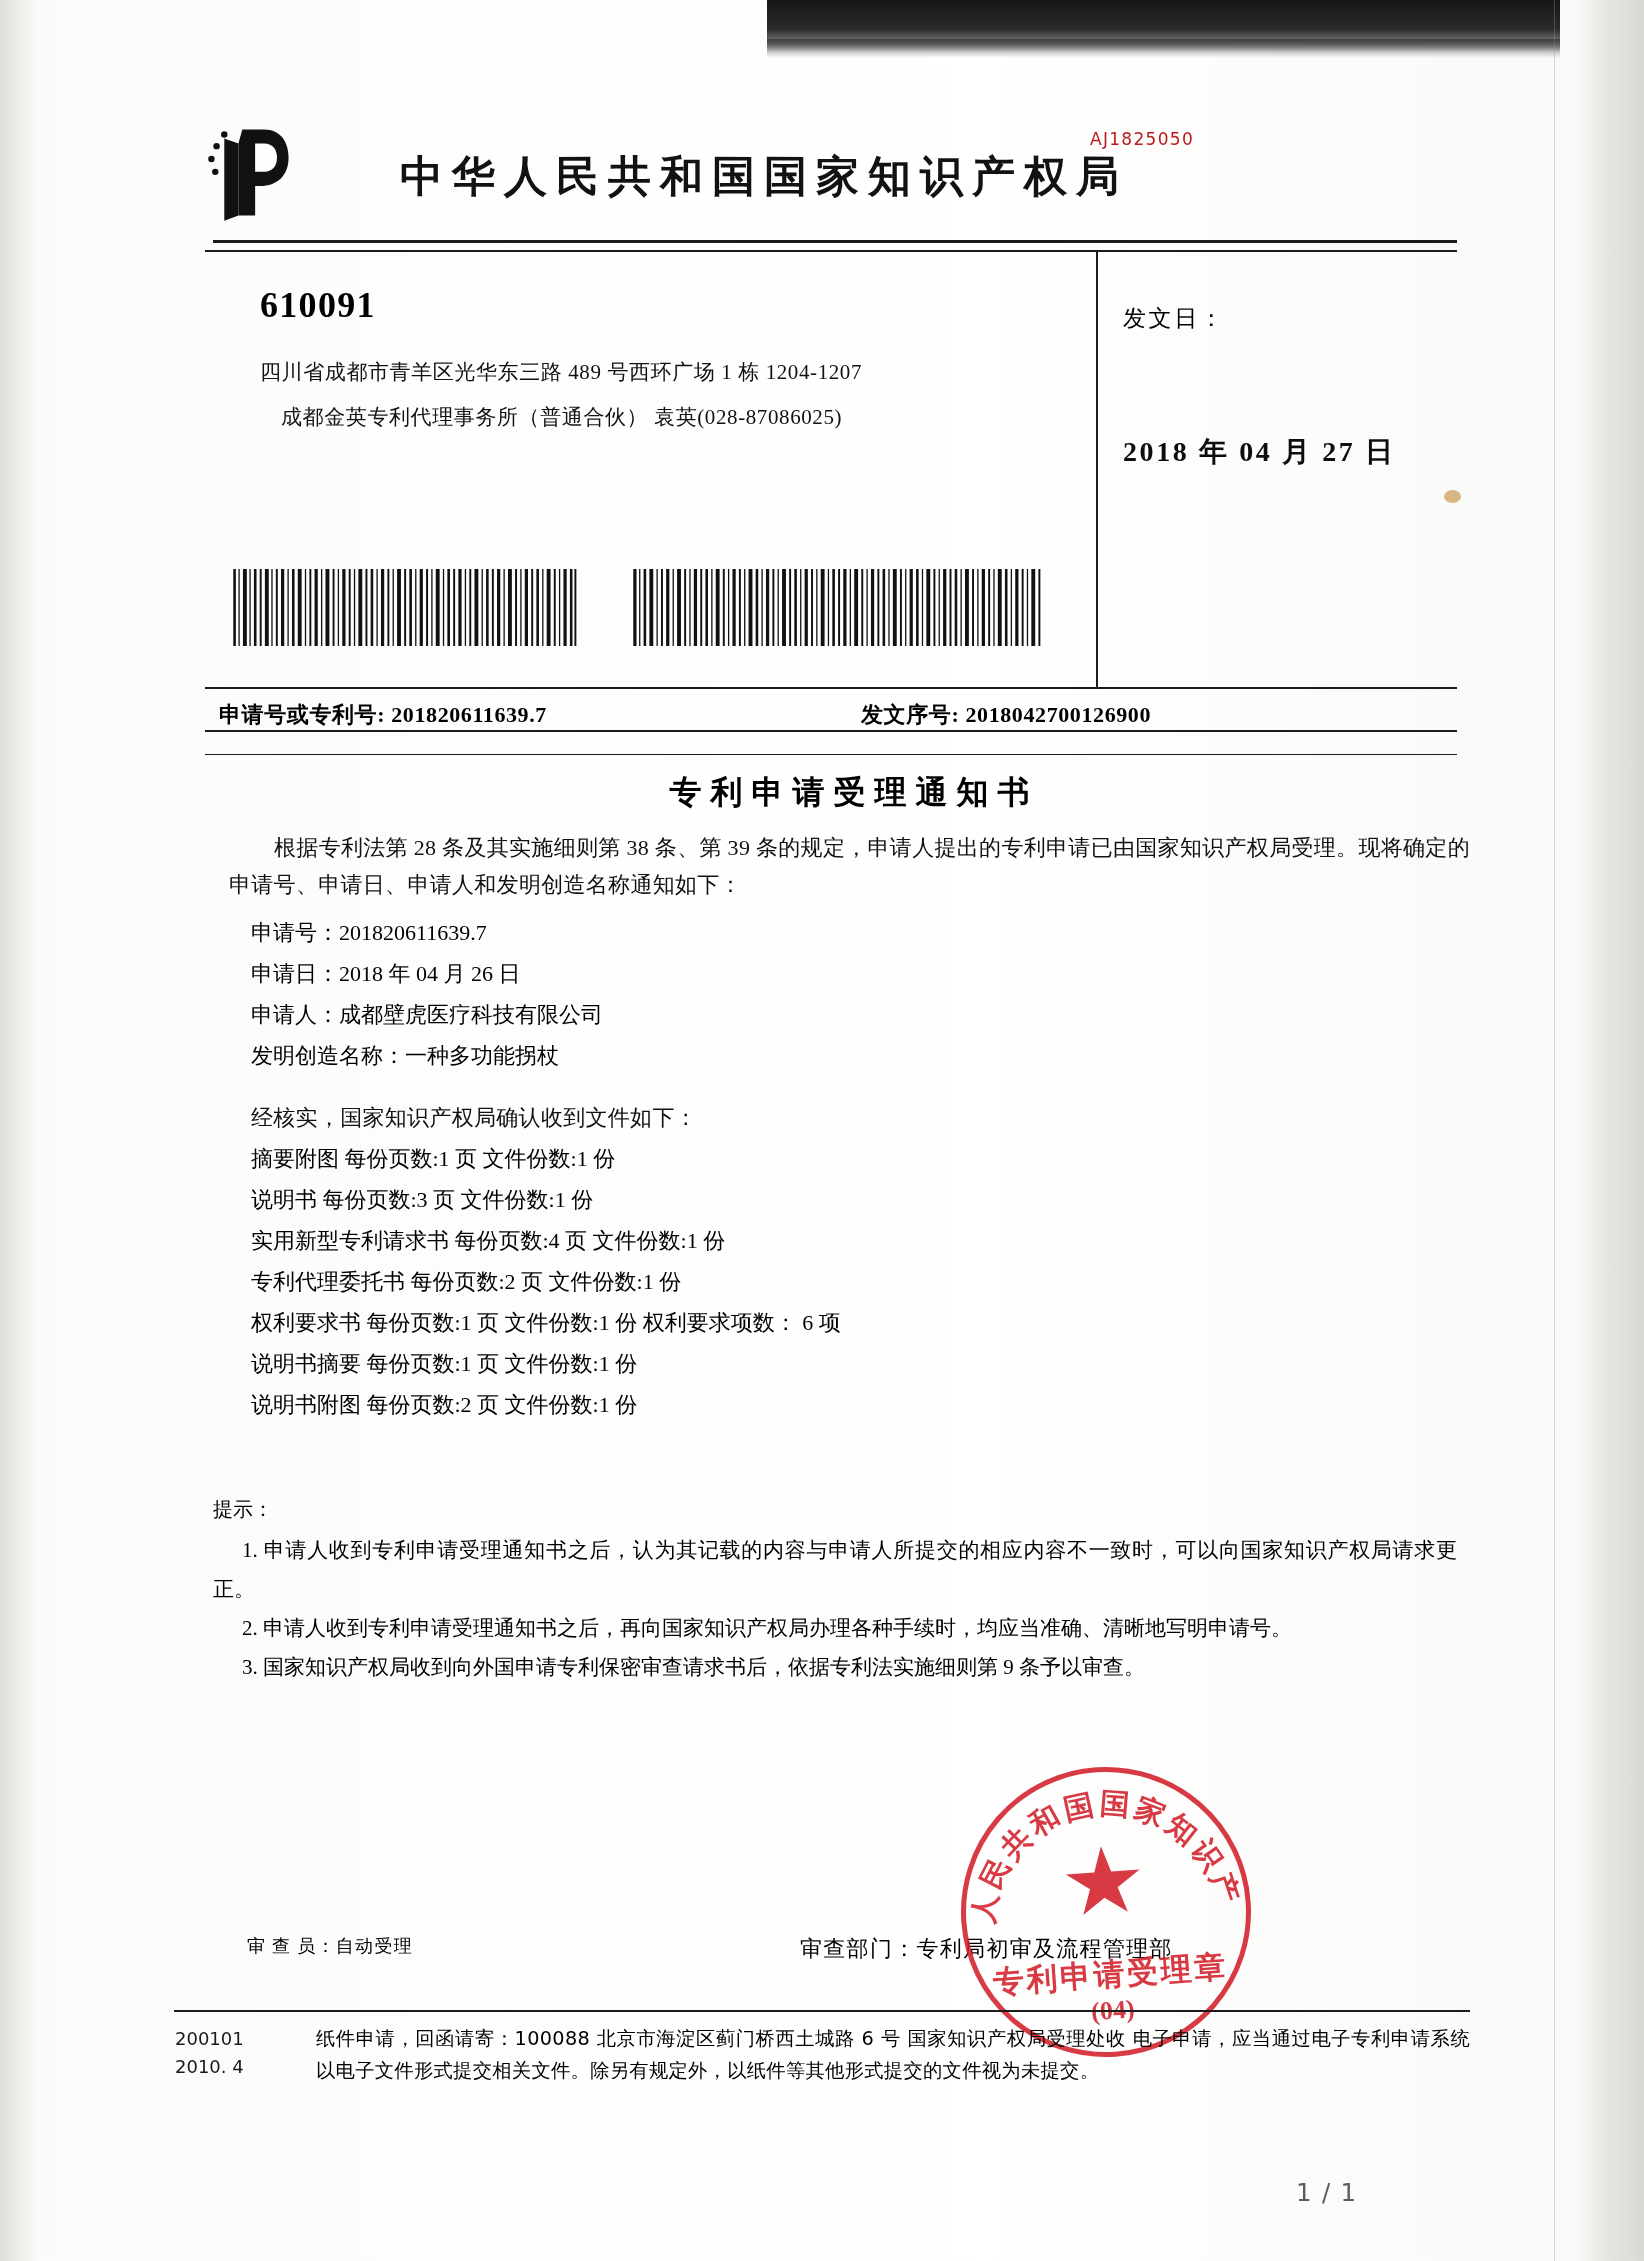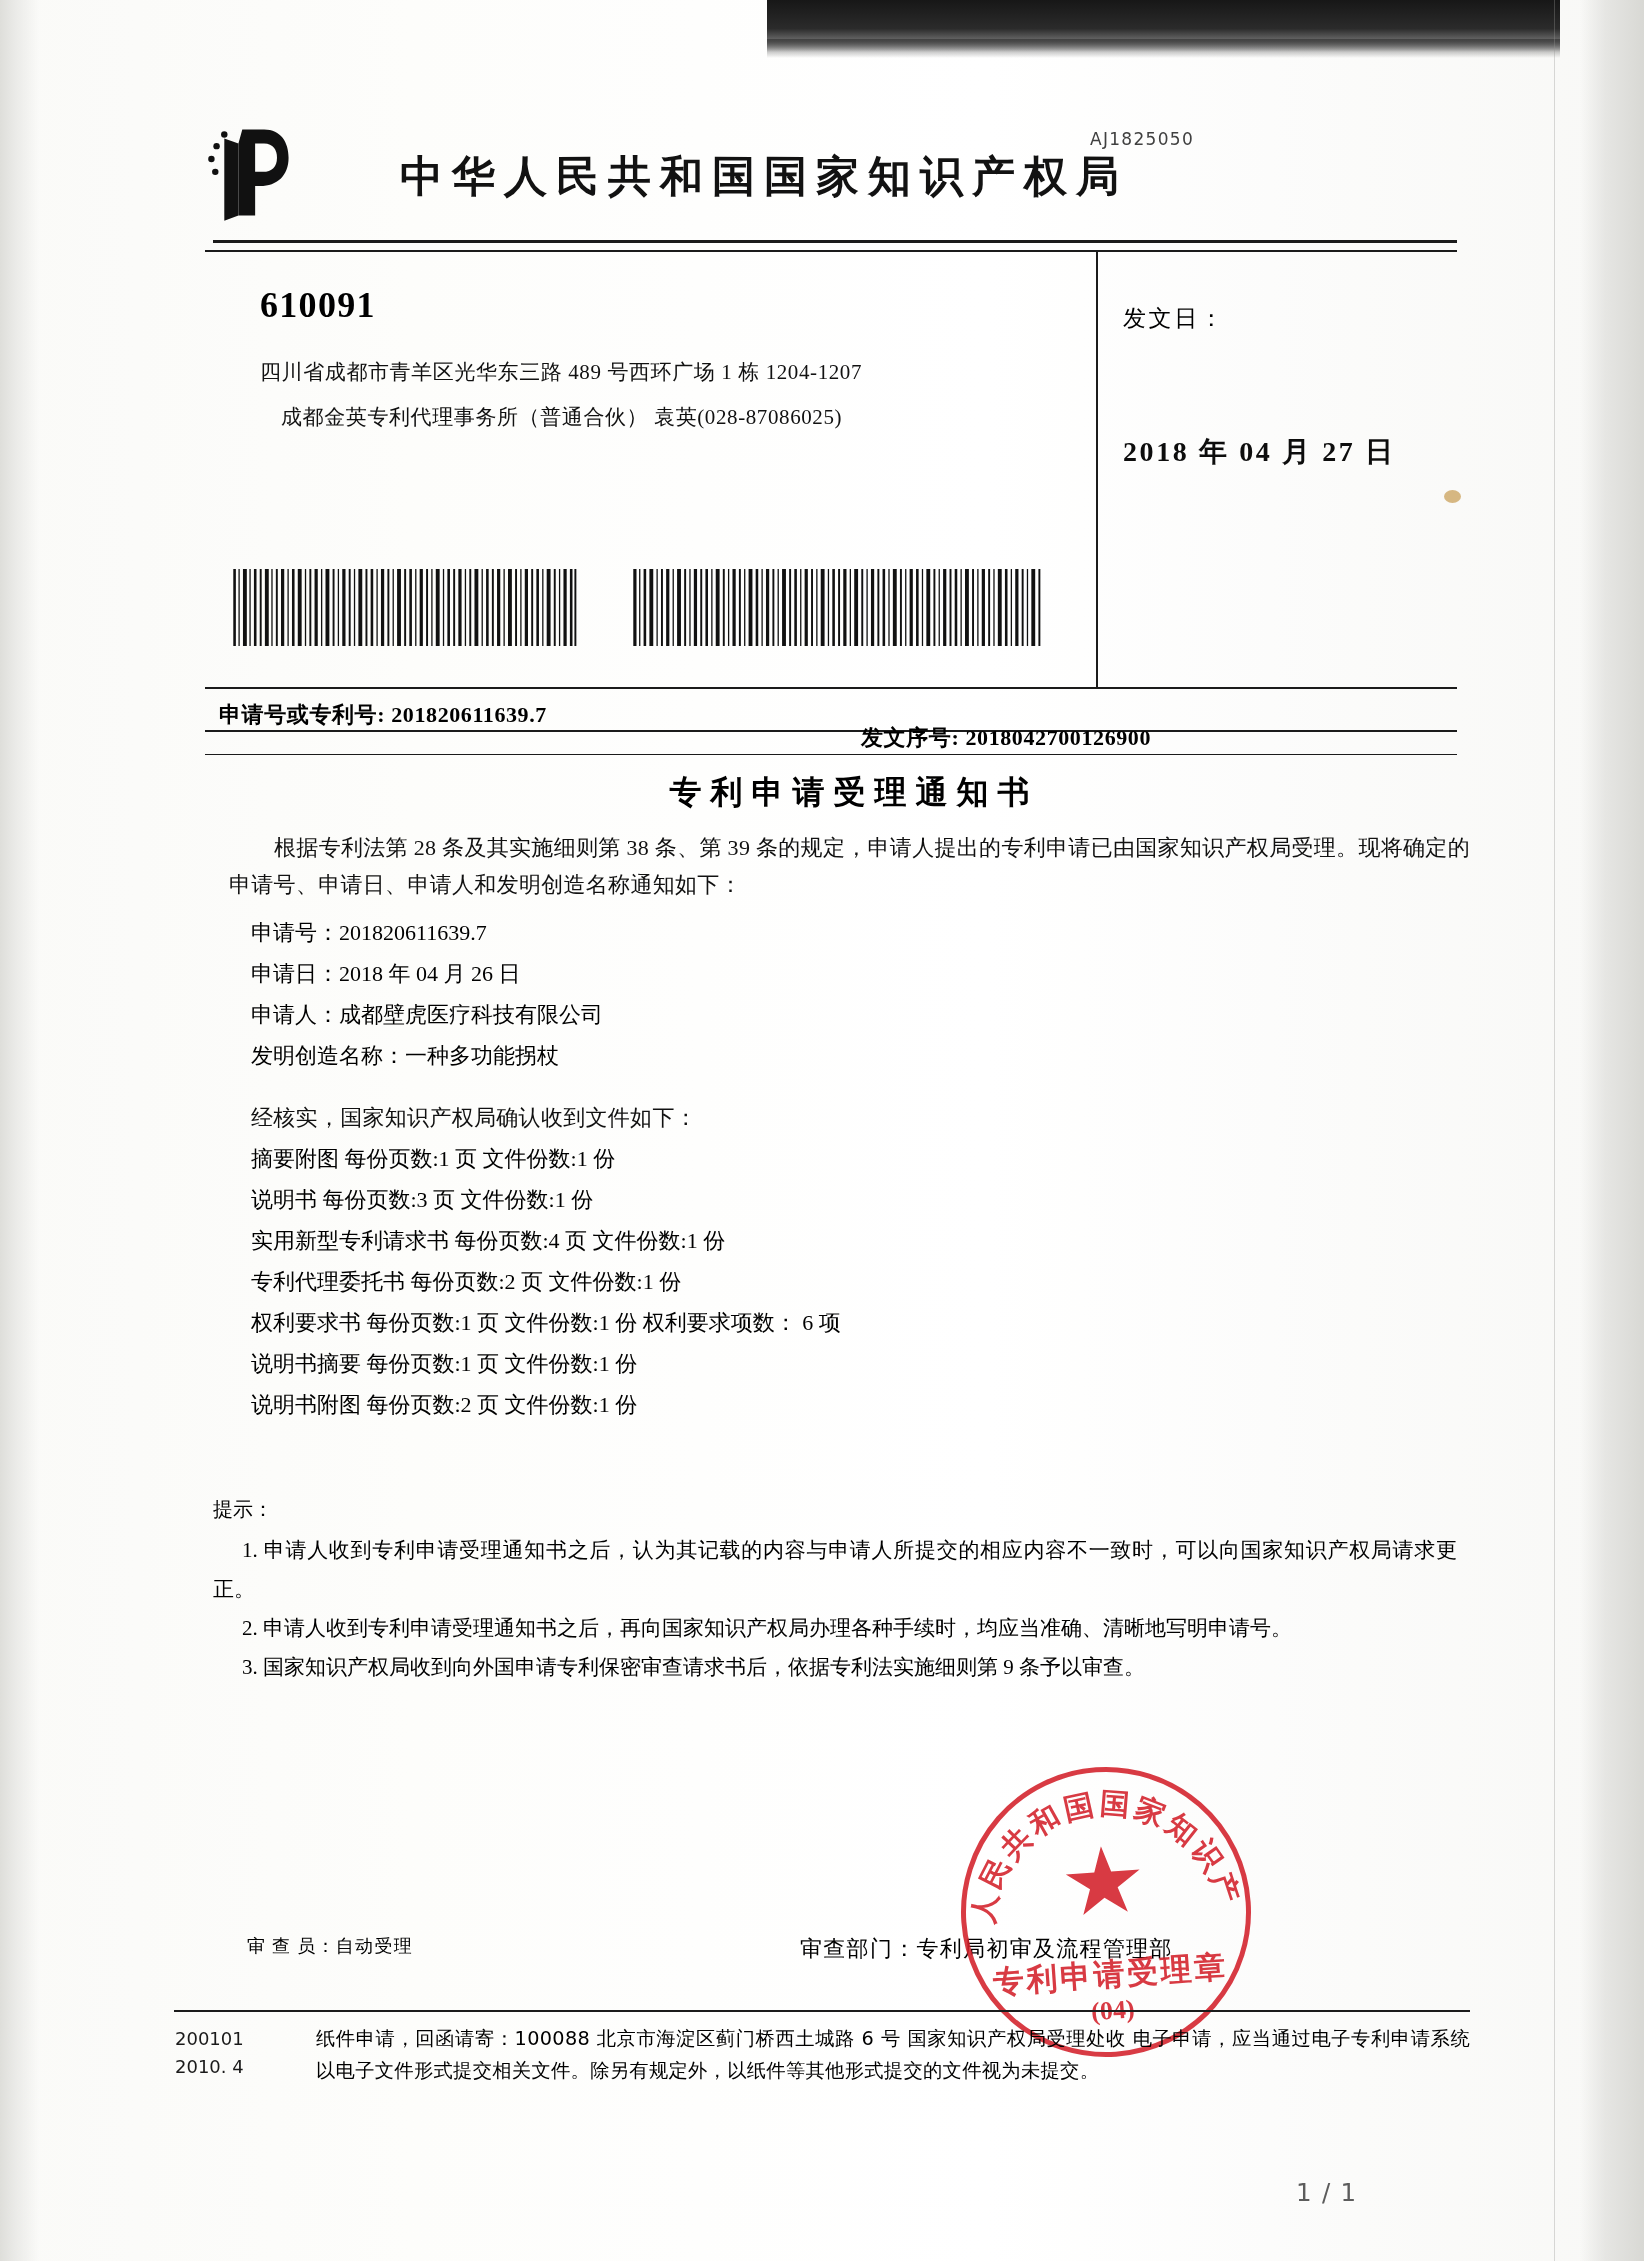--- a/index.html
+++ b/index.html
@@ -70,21 +70,21 @@
     left: 205px;
     top: 124px;
     width: 90px;
     height: 97px;
   }
   .doc-code {
     position: absolute;
     left: 1090px;
     top: 129px;
     font-size: 17px;
-    color: #404040;
+    color: #b91c1c;
     letter-spacing: 1.3px;
     font-family: "DejaVu Sans", sans-serif;
   }
   .org-title {
     position: absolute;
     left: 400px;
     top: 148px;
     font-size: 43px;
     font-weight: bold;
     letter-spacing: 9px;
@@ -175,21 +175,20 @@
     white-space: nowrap;
   }
   .sendno-label {
     position: absolute;
     left: 861px;
     top: 700px;
     font-size: 22px;
     font-weight: bold;
     letter-spacing: 0.6px;
     white-space: nowrap;
-    margin-top: 23px;
   }
 
   .doc-title {
     position: absolute;
     left: 0;
     top: 771px;
     width: 1644px;
     text-align: center;
     font-size: 32px;
     font-weight: bold;

